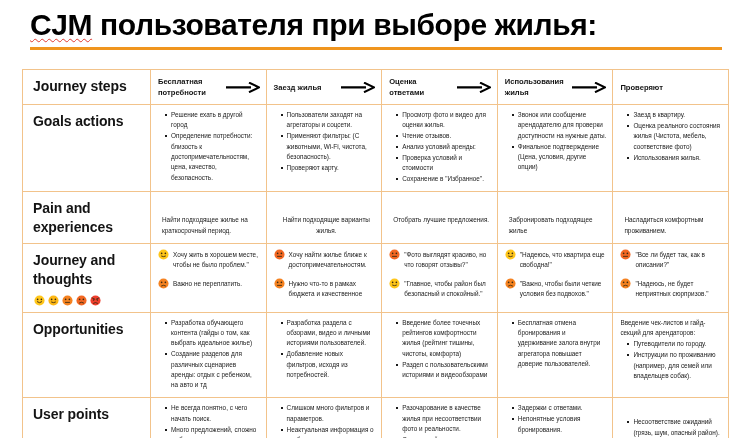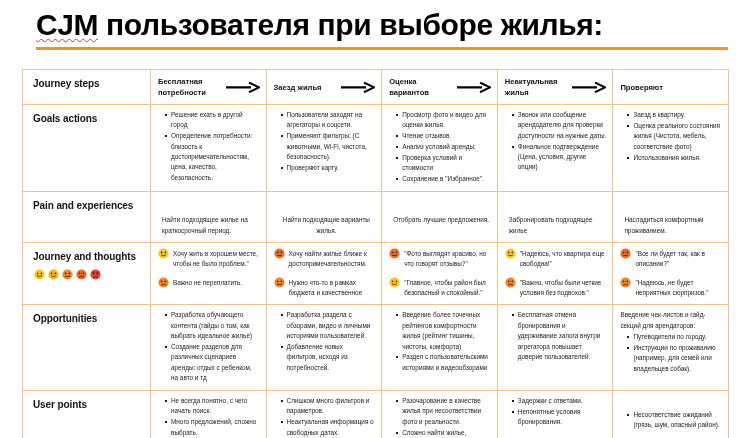--- a/index.html
+++ b/index.html
@@ -17,21 +17,21 @@
   .page {
     position: relative;
     width: 751px;
     height: 438px;
     box-sizing: border-box;
   }
 
   
   .title-wrap {
     position: absolute;
-    left: 36px;
+    left: 30px;
     top: 8px;
     width: 700px;
   }
   .title {
     font-size: 30px;
     font-weight: 700;
     letter-spacing: -0.4px;
     line-height: 1.15;
     color: #000000;
     white-space: nowrap;
@@ -66,21 +66,21 @@
     box-sizing: border-box;
   }
   .cjm td.rowhead {
     vertical-align: top;
     padding: 7px 6px 6px 10px;
   }
   col.c-label { width: 128px; }
   col.c-step  { width: 115.6px; }
 
   .rowhead-text {
-    font-size: 10px;
+    font-size: 14px;
     font-weight: 700;
     color: #141414;
     line-height: 1.35;
     letter-spacing: -0.1px;
   }
 
   
   tr.steps td { padding-top: 6px; padding-bottom: 6px; }
   .step-cell {
     display: flex;
@@ -200,29 +200,29 @@
         <td>
           <div class="step-cell">
             <span class="step-name">Заезд жилья</span>
             <svg class="arrow" width="34" height="11" viewBox="0 0 34 11">
                 <path d="M0 5.4 H25 M23 0.6 L33 5.4 L23 10.2" fill="none" stroke="#000" stroke-width="2.1"></path>
               </svg>
           </div>
         </td>
         <td>
           <div class="step-cell">
-            <span class="step-name">Оценка вариантов</span>
+            <span class="step-name">Оценка ответами</span>
             <svg class="arrow" width="34" height="11" viewBox="0 0 34 11">
                 <path d="M0 5.4 H25 M23 0.6 L33 5.4 L23 10.2" fill="none" stroke="#000" stroke-width="2.1"></path>
               </svg>
           </div>
         </td>
         <td>
           <div class="step-cell">
-            <span class="step-name">Неактуальная жилья</span>
+            <span class="step-name">Использования жилья</span>
             <svg class="arrow" width="34" height="11" viewBox="0 0 34 11">
                 <path d="M0 5.4 H25 M23 0.6 L33 5.4 L23 10.2" fill="none" stroke="#000" stroke-width="2.1"></path>
               </svg>
           </div>
         </td>
         <td>
           <div class="step-cell">
             <span class="step-name">Проверяют</span>
           </div>
         </td>

